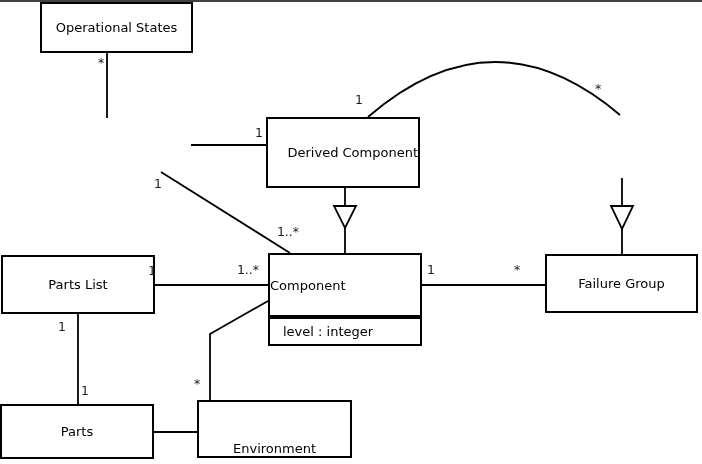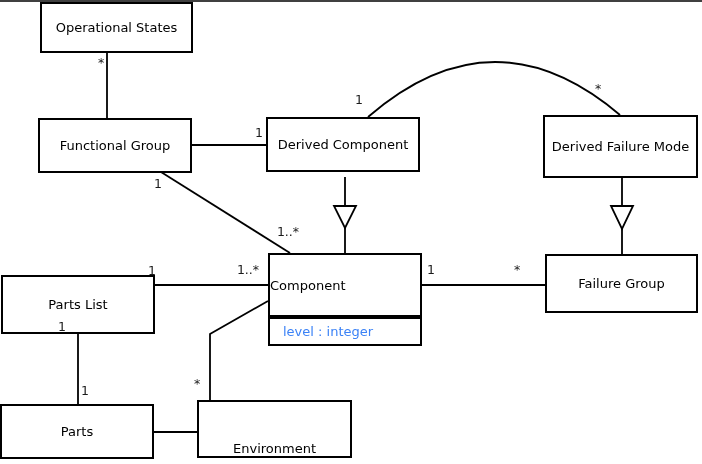--- a/index.html
+++ b/index.html
@@ -40,44 +40,44 @@
     position: absolute;
     transform: translate(-50%, -50%);
     font-size: 12.5px;
     color: #1a1a1a;
     white-space: nowrap;
     line-height: 1;
   }
   
   #b-os  { left: 40px;  top: 2px;   width: 153px; height: 51px; }
   #b-fg  { left: 38px;  top: 118px; width: 154px; height: 55px; }
-  #b-dc  { left: 266px; top: 117px; width: 154px; height: 55px; }
+  #b-dc  { left: 266px; top: 117px; width: 154px; height: 71px; justify-content: flex-end; }
   #b-dfm { left: 543px; top: 115px; width: 155px; height: 63px; }
   #b-fm  { left: 545px; top: 254px; width: 153px; height: 59px; }
-  #b-pl  { left: 1px;   top: 255px; width: 154px; height: 59px; margin-top: 20px; }
+  #b-pl  { left: 1px;   top: 255px; width: 154px; height: 59px; }
   #b-sys { left: 0px;   top: 404px; width: 154px; height: 55px; }
   #b-env { left: 197px; top: 400px; width: 155px; height: 58px; align-items: flex-end; }
   
   #b-cmp {
     left: 268px; top: 253px; width: 154px; height: 93px;
     display: block; padding: 0;
   }
   .cmp-name {
     height: 60px;
     display: flex;
     align-items: center;
     border-bottom: 4px solid #000000;
   }
   .cmp-attr {
     height: 25px;
     display: flex;
     align-items: center;
     padding-left: 13px;
     font-size: 13px;
-    color: #3b82f6;
+    color: #000000;
   }
   
   #m-0  { left: 101px; top: 63px;  }
   #m-1  { left: 259px; top: 133px; }
   #m-2  { left: 158px; top: 184px; }
   #m-3  { left: 288px; top: 232px; }
   #m-4  { left: 359px; top: 100px; }
   #m-5  { left: 598px; top: 89px;  }
   #m-6  { left: 248px; top: 270px; }
   #m-7  { left: 152px; top: 271px; }
@@ -110,31 +110,25 @@
       <path d="M78 314 L78 404"></path>
       <path d="M154 432 L197 432"></path>
       <path d="M268 301 L210 334 L210 400"></path>
     </g>
   </svg>
 
   <div class="cls" id="b-os">
     <span class="cname">Operational States</span>
   </div>
 
-  <div class="cls" id="b-fg">
-    <span class="cname">Functional Group</span>
-  </div>
 
   <div class="cls" id="b-dc">
     <span class="cname">Derived Component</span>
   </div>
 
-  <div class="cls" id="b-dfm">
-    <span class="cname">Derived Failure Mode</span>
-  </div>
 
   <div class="cls" id="b-cmp">
     <div class="cmp-name">
       <span class="cname">Component</span>
     </div>
     <div class="cmp-attr">level : integer</div>
   </div>
 
   <div class="cls" id="b-fm">
     <span class="cname">Failure Group</span>

